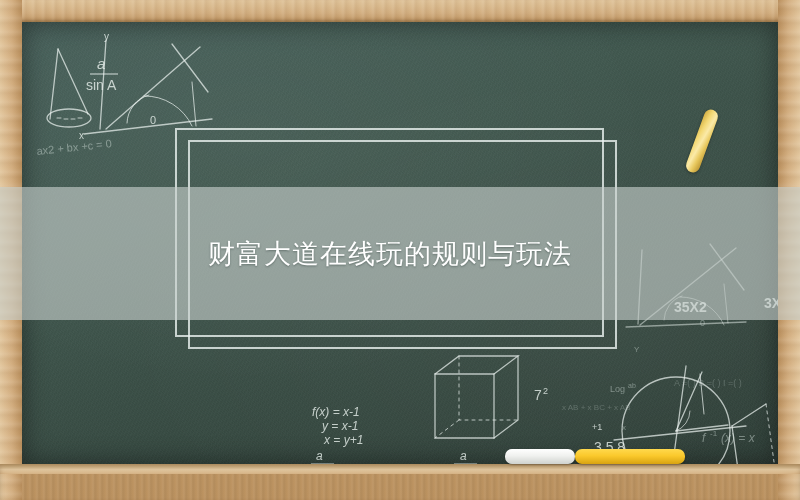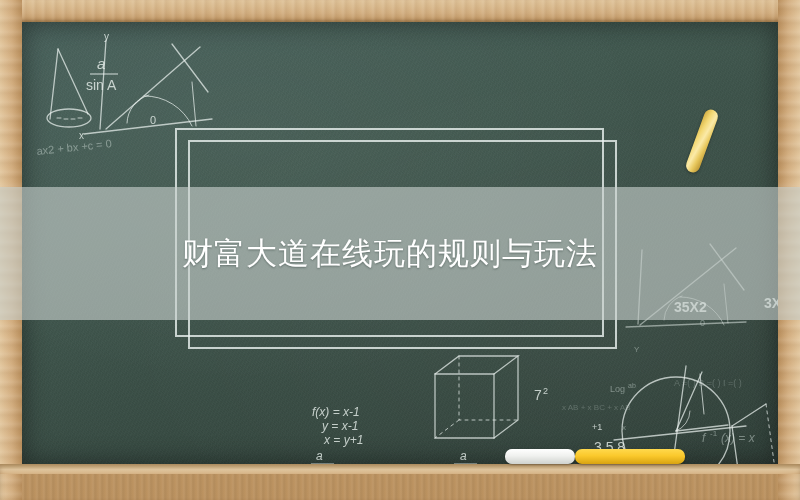--- a/index.html
+++ b/index.html
@@ -99,21 +99,21 @@
   }
 
   
   .band{
     position:absolute;left:0;top:187px;width:800px;height:133px;
     background:rgba(200,208,205,0.62);
   }
   .title{
     position:absolute;left:0;top:187px;width:780px;height:133px;
     display:flex;align-items:center;justify-content:center;
-    color:#ffffff;font-size:31px;letter-spacing:1px;font-weight:400;
+    color:#ffffff;font-size:27px;letter-spacing:1px;font-weight:400;
     text-shadow:0 1px 2px rgba(40,55,50,0.45);
     white-space:nowrap;
   }
 
   
   .chalk-diag{
     position:absolute;left:673px;top:86px;width:14px;height:66px;
     border-radius:7px;
     background:linear-gradient(100deg,#cfa93d 0%,#f3d873 28%,#fbeaa8 50%,#e8c85e 72%,#b8912f 100%);
     transform:rotate(20deg);

